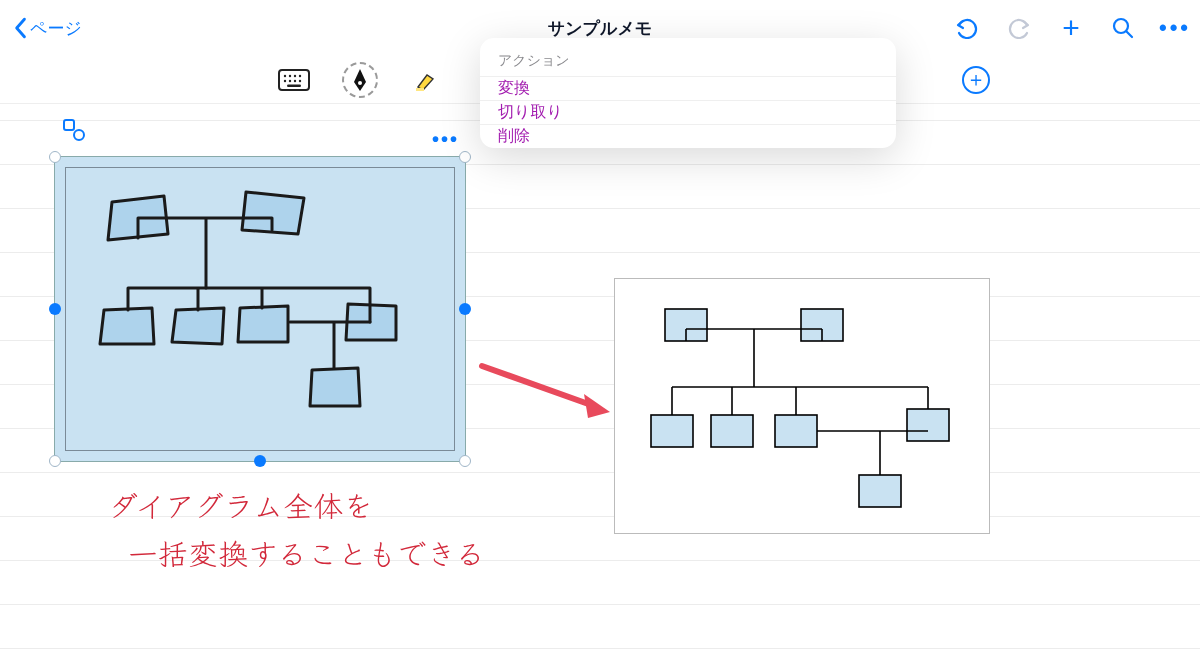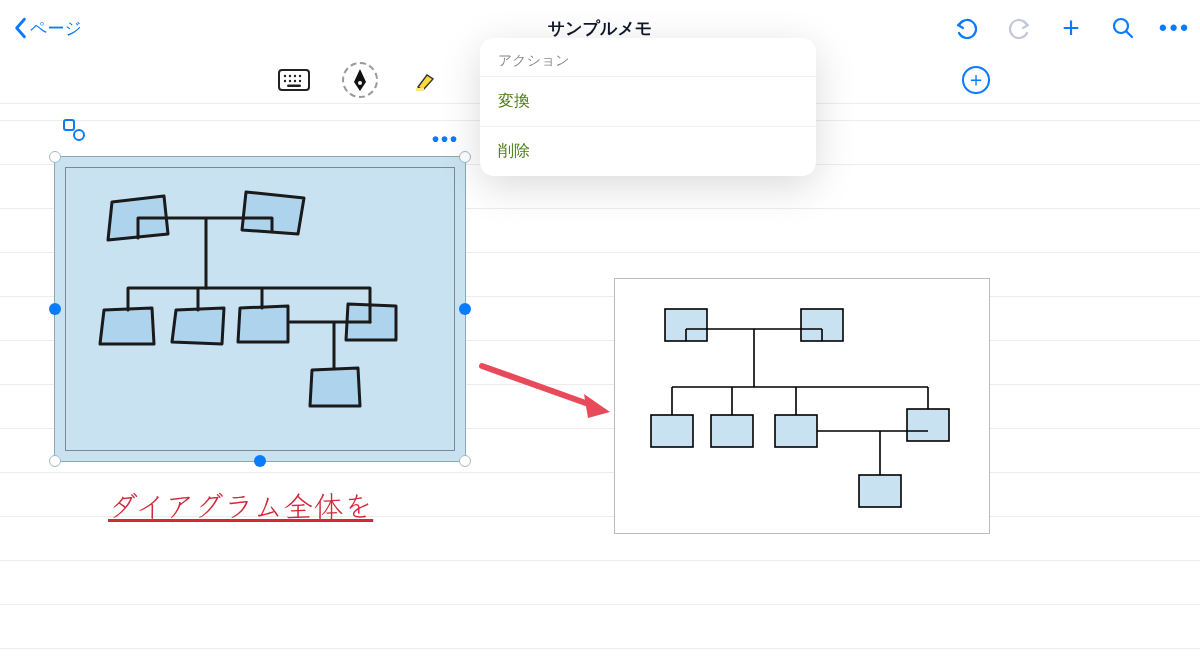--- a/index.html
+++ b/index.html
@@ -31,30 +31,30 @@
 
   
   .selection { position:absolute; left:54px; top:156px; width:412px; height:306px; background:#c9e2f2; border:1px solid #8aa; }
   .sel-inner { position:absolute; left:10px; top:10px; right:10px; bottom:10px; border:1px solid #7a8a97; }
   .handle { position:absolute; width:12px; height:12px; border-radius:50%; background:#0a7aff; }
   .handle.hollow { background:#fff; border:1.5px solid #a0b6c8; }
   .lasso-float { position:absolute; left:62px; top:118px; }
   .more-float { position:absolute; left:432px; top:128px; color:#0a7aff; font-size:20px; letter-spacing:2px; font-weight:700; }
 
   
-  .popover { position:absolute; left:480px; top:38px; width:336px; background:#fff; border-radius:14px; box-shadow:0 10px 40px rgba(0,0,0,0.15); overflow:hidden; }
+  .popover { position:absolute; left:480px; top:38px; width:416px; background:#fff; border-radius:14px; box-shadow:0 10px 40px rgba(0,0,0,0.15); overflow:hidden; }
   .popover .head { padding:14px 18px 6px; color:#8a8a8e; font-size:14px; }
-  .popover .item { padding:14px 18px; font-size:16px; border-top:1px solid #efefef; color:#4d7c0f; }
+  .popover .item { padding:1px 18px; font-size:16px; border-top:1px solid #efefef; color:#a21caf; }
   .popover .item:first-of-type { border-top:1px solid #efefef; }
 
   
   .sketch { position:absolute; left:64px; top:168px; width:392px; height:280px; }
   .clean-wrap { position:absolute; left:614px; top:278px; width:376px; height:256px; border:1px solid #bbb; background:#fff; }
   .arrow { position:absolute; left:476px; top:356px; }
-  .handwritten { position:absolute; left:108px; top:480px; color:#d2283a; font-size:30px; font-family:"Klee One","Yu Mincho","Hiragino Mincho ProN",cursive; line-height:1.6;text-decoration:underline; }
+  .handwritten { position:absolute; left:108px; top:480px; color:#d2283a; font-size:30px; font-family:"Klee One","Yu Mincho","Hiragino Mincho ProN",cursive; line-height:1.6; }
 </style>
 </head>
 <body>
 
 <div class="topbar">
   <div class="back">
     <svg viewBox="0 0 12 20">
         <path d="M10 2 L3 10 L10 18" stroke="#0a7aff" stroke-width="2.6" fill="none" stroke-linecap="round" stroke-linejoin="round"></path>
       </svg>
     <span>ページ</span>
@@ -180,19 +180,21 @@
     <g stroke="#000" stroke-width="1.6" fill="none">
       <path d="M71 62 L71 50 M71 50 L207 50 M207 50 L207 62 M139 50 L139 108"></path>
       <path d="M57 136 L57 108 M117 136 L117 108 M181 136 L181 108 M313 130 L313 108 M57 108 L313 108"></path>
       <path d="M202 152 L313 152 M265 196 L265 152"></path>
     </g>
   </svg>
 </div>
 
 <div class="handwritten">
   <div>ダイアグラム全体を</div>
+  <div style="margin-left:20px">一括変換することもできる</div>
 </div>
 
 <div class="popover">
   <div class="head">アクション</div>
   <div class="item">変換</div>
+  <div class="item">切り取り</div>
   <div class="item">削除</div>
 </div>
 
 </body></html>

